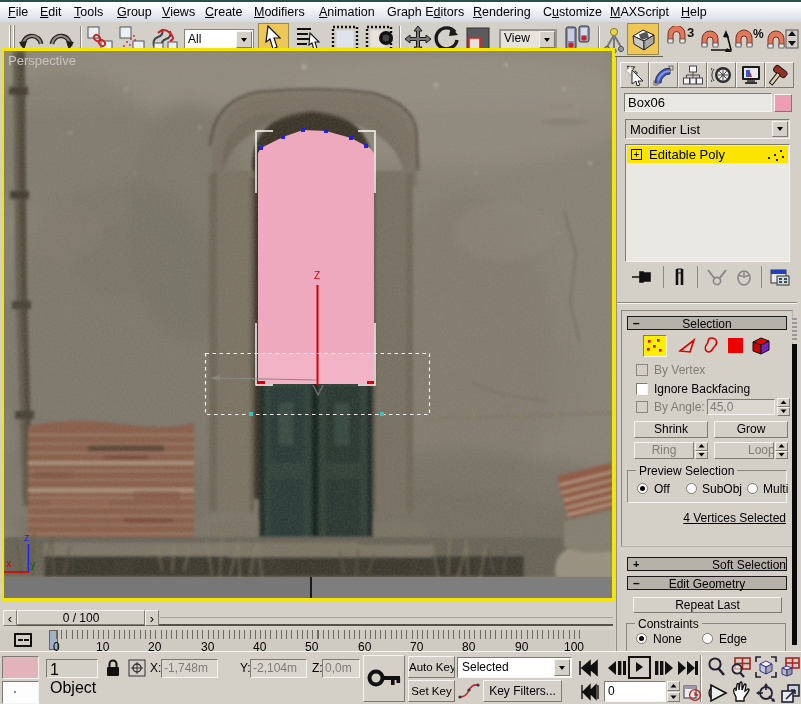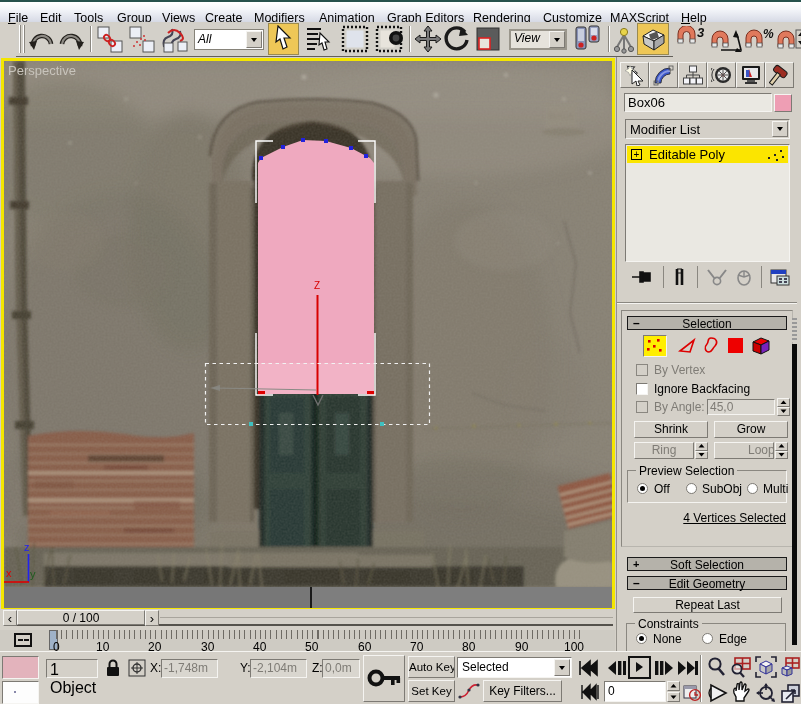--- a/index.html
+++ b/index.html
@@ -13,38 +13,38 @@
   .btntext{font-size:12px;color:#000;text-align:center;}
   .gray{color:#7f7c76;}
   svg{display:block;}
 </style>
 </head>
 <body>
 
 <div class="abs" style="left:0;top:0;width:801px;height:22px;
   background:linear-gradient(#ffffff 0%,#f2f4f8 40%,#dde0ea 85%,#d5d9e4 100%);
   border-top:2px solid #26514b;">
-  <div class="abs" style="top:9px;left:0;width:650px;height:16px;font-size:12.5px;color:#000;">
+  <div class="abs" style="top:3px;left:0;width:650px;height:16px;font-size:12.5px;color:#000;">
     <span class="abs" style="left:8px;"><u>F</u>ile</span>
     <span class="abs" style="left:40px;"><u>E</u>dit</span>
     <span class="abs" style="left:74px;"><u>T</u>ools</span>
     <span class="abs" style="left:117px;"><u>G</u>roup</span>
     <span class="abs" style="left:162px;"><u>V</u>iews</span>
     <span class="abs" style="left:205px;"><u>C</u>reate</span>
     <span class="abs" style="left:254px;"><u>M</u>odifiers</span>
     <span class="abs" style="left:319px;"><u>A</u>nimation</span>
     <span class="abs" style="left:387px;">Graph E<u>d</u>itors</span>
     <span class="abs" style="left:473px;"><u>R</u>endering</span>
     <span class="abs" style="left:543px;">C<u>u</u>stomize</span>
     <span class="abs" style="left:610px;"><u>M</u>AXScript</span>
     <span class="abs" style="left:681px;"><u>H</u>elp</span>
   </div>
 </div>
 
-<div id="toolbar" class="abs" style="left:16px;top:22px;width:657px;height:35px;background:#d3d0c9;border-bottom:1px solid #63605a;font-style:italic;">
+<div id="toolbar" class="abs" style="left:6px;top:22px;width:657px;height:35px;background:#d3d0c9;border-bottom:1px solid #63605a;">
   <div class="abs" style="left:3px;top:3px;width:2px;height:28px;border-left:1px solid #fff;border-right:1px solid #8a8780;"></div>
   <div class="abs" style="left:7px;top:3px;width:2px;height:28px;border-left:1px solid #fff;border-right:1px solid #8a8780;"></div>
   <svg class="abs" style="left:12px;top:4px;" width="27" height="27" viewBox="0 0 27 27">
     <path d="M5,20 A9,9 0 1 1 23,18" fill="none" stroke="#23201c" stroke-width="4.6"></path>
     <path d="M5,20 A9,9 0 1 1 23,18" fill="none" stroke="#8d8a84" stroke-width="2.2"></path>
     <path d="M1,16 L9,15 L6,24 Z" fill="#23201c"></path>
   </svg>
   <svg class="abs" style="left:42px;top:4px;" width="27" height="27" viewBox="0 0 27 27">
     <path d="M22,20 A9,9 0 1 0 4,18" fill="none" stroke="#23201c" stroke-width="4.6"></path>
     <path d="M22,20 A9,9 0 1 0 4,18" fill="none" stroke="#8d8a84" stroke-width="2.2"></path>
@@ -180,21 +180,21 @@
     <path d="M3,13 A8,8 0 0 1 19,13 L19,21 L14,21 L14,14 A3,3 0 0 0 8,14 L8,21 L3,21 Z" fill="#e0795c" stroke="#7a3020" stroke-width="1"></path>
     <rect x="3" y="18" width="5" height="4" fill="#e8e8e8" stroke="#555" stroke-width="0.8"></rect>
     <rect x="14" y="18" width="5" height="4" fill="#e8e8e8" stroke="#555" stroke-width="0.8"></rect>
     <rect x="21" y="4" width="12" height="18" fill="#d4d0c8" stroke="#555"></rect>
     <path d="M23,10 L31,10 L27,5 Z" fill="#111"></path>
       <path d="M23,15 L31,15 L27,20 Z" fill="#111"></path>
   </svg>
   <div class="abs" style="left:796px;top:4px;width:2px;height:26px;border-left:1px solid #8a8780;border-right:1px solid #fff;"></div>
 </div>
 
-<div class="abs" style="left:1px;top:58px;width:614px;height:553px;border:3px solid #f4e600;background:#7c7c7c;">
+<div class="abs" style="left:1px;top:48px;width:614px;height:553px;border:3px solid #f4e600;background:#7c7c7c;">
   <div id="vp" class="abs" style="left:0;top:0;width:608px;height:547px;overflow:hidden;">
 
     <div id="photo" class="abs" style="left:0;top:0;width:608px;height:526px;">
 <svg width="608" height="526" viewBox="0 0 608 526">
 <defs>
   <filter id="b1" x="-5%" y="-5%" width="110%" height="110%">
               <feGaussianBlur stdDeviation="1.5"></feGaussianBlur>
             </filter>
   <filter id="b3" x="-10%" y="-10%" width="120%" height="120%">
               <feGaussianBlur stdDeviation="3"></feGaussianBlur>
@@ -824,21 +824,21 @@
       <div class="abs" style="left:58px;top:12px;width:11px;height:11px;border-radius:50%;background:#fff;border:1px solid #7d7a74;"></div>
       <div class="abs" style="left:74px;top:11px;font-size:12px;">SubObj</div>
       <div class="abs" style="left:119px;top:12px;width:11px;height:11px;border-radius:50%;background:#fff;border:1px solid #7d7a74;"></div>
       <div class="abs" style="left:135px;top:11px;font-size:12px;">Multi</div>
     </div>
     <div class="abs" style="left:0;top:200px;width:164px;font-size:12px;text-align:right;text-decoration:underline;">4 Vertices Selected</div>
   </div>
 
   <div class="abs" style="left:12px;top:500px;width:160px;height:14px;background:#b5b2aa;border:1px solid #1a1a1a;">
     <div class="abs" style="left:5px;top:0px;font-size:11px;font-weight:bold;">+</div>
-    <div style="font-size:12px;text-align:center;">Soft Selection</div>
+    <div style="font-size:12px;text-align:right;">Soft Selection</div>
   </div>
   <div class="abs" style="left:12px;top:519px;width:160px;height:14px;background:#b5b2aa;border:1px solid #1a1a1a;">
     <div class="abs" style="left:5px;top:-1px;font-size:12px;font-weight:bold;">–</div>
     <div style="font-size:12px;text-align:center;">Edit Geometry</div>
   </div>
   <div class="abs raised btntext" style="left:18px;top:540px;width:149px;height:16px;line-height:14px;">Repeat Last</div>
   <div class="abs" style="left:11px;top:566px;width:160px;height:28px;border:1px solid #8a8780;border-bottom:none;">
     <div class="abs" style="left:8px;top:-7px;background:#d4d0c8;padding:0 3px;font-size:12px;">Constraints</div>
     <div class="abs" style="left:9px;top:9px;width:11px;height:11px;border-radius:50%;background:#fff;border:1px solid #7d7a74;"></div>
     <div class="abs" style="left:12px;top:12px;width:5px;height:5px;border-radius:50%;background:#000;"></div>

